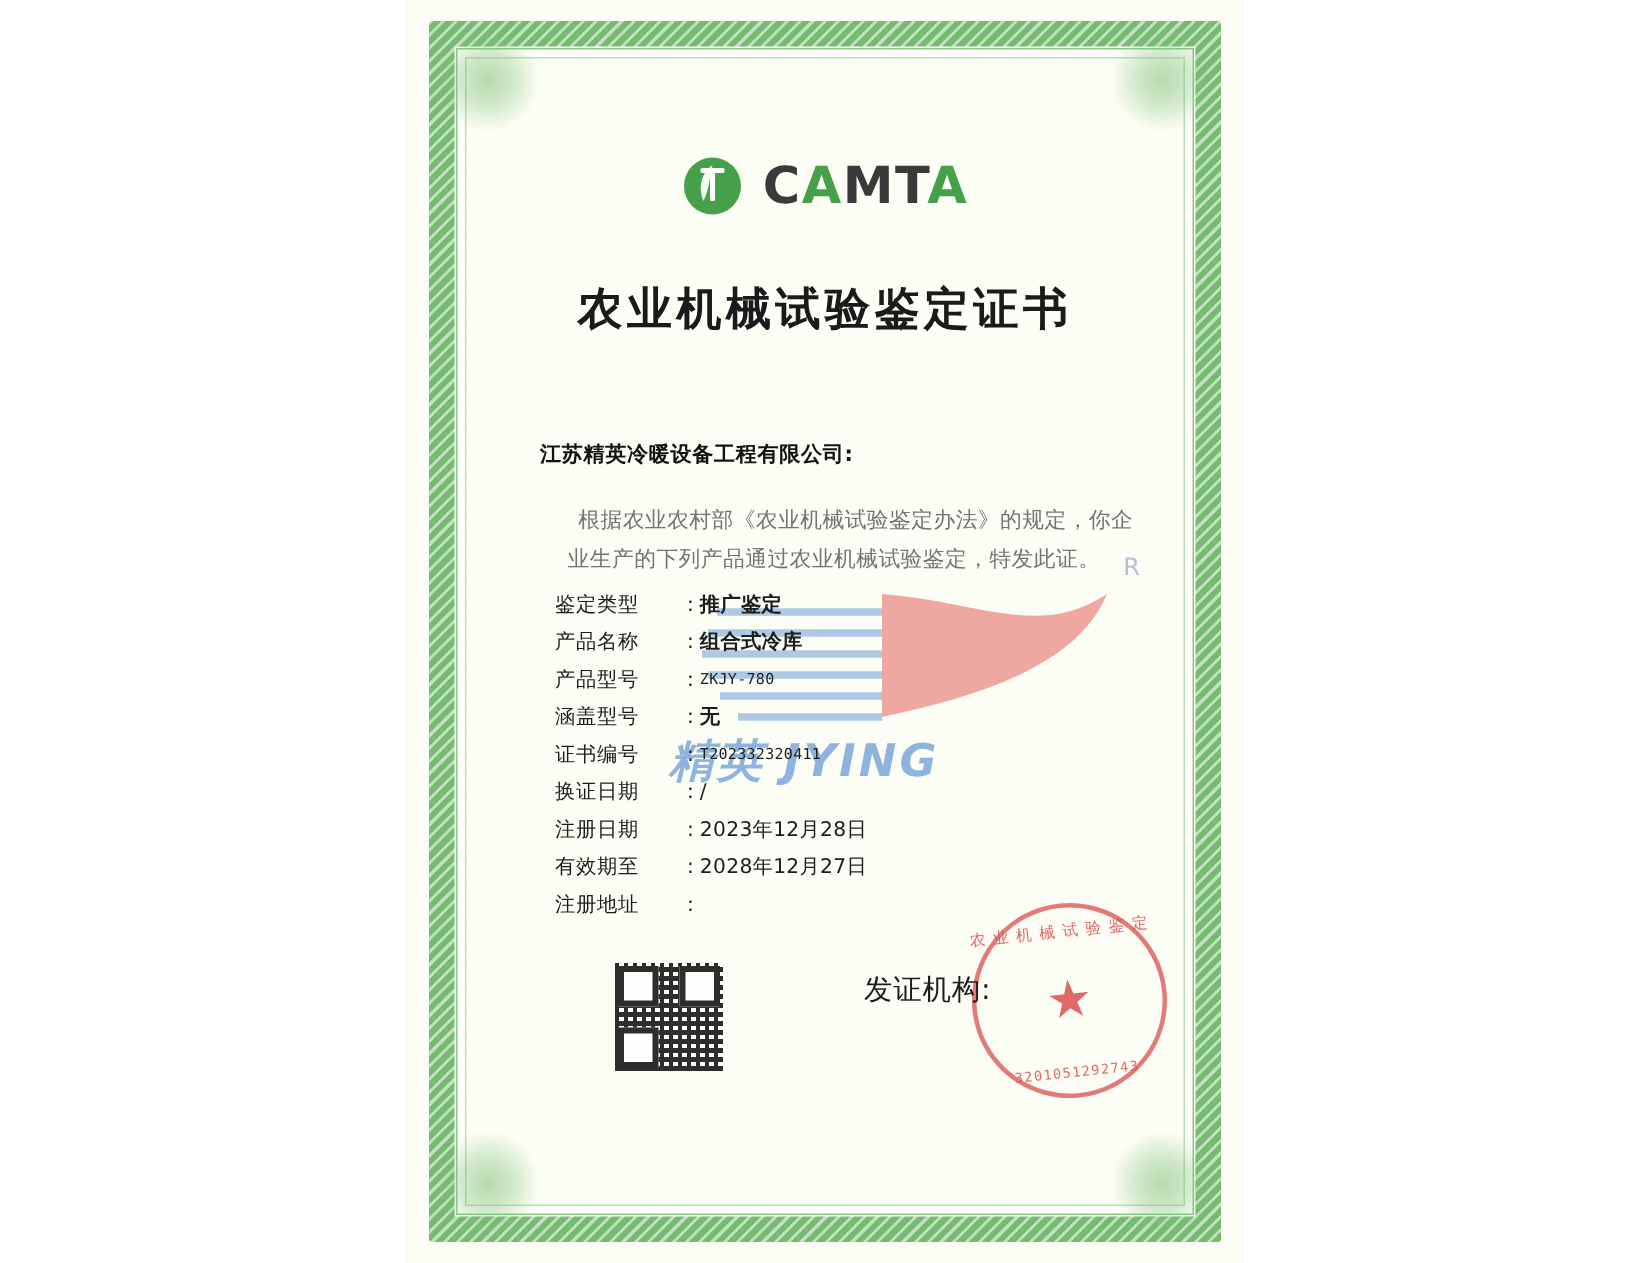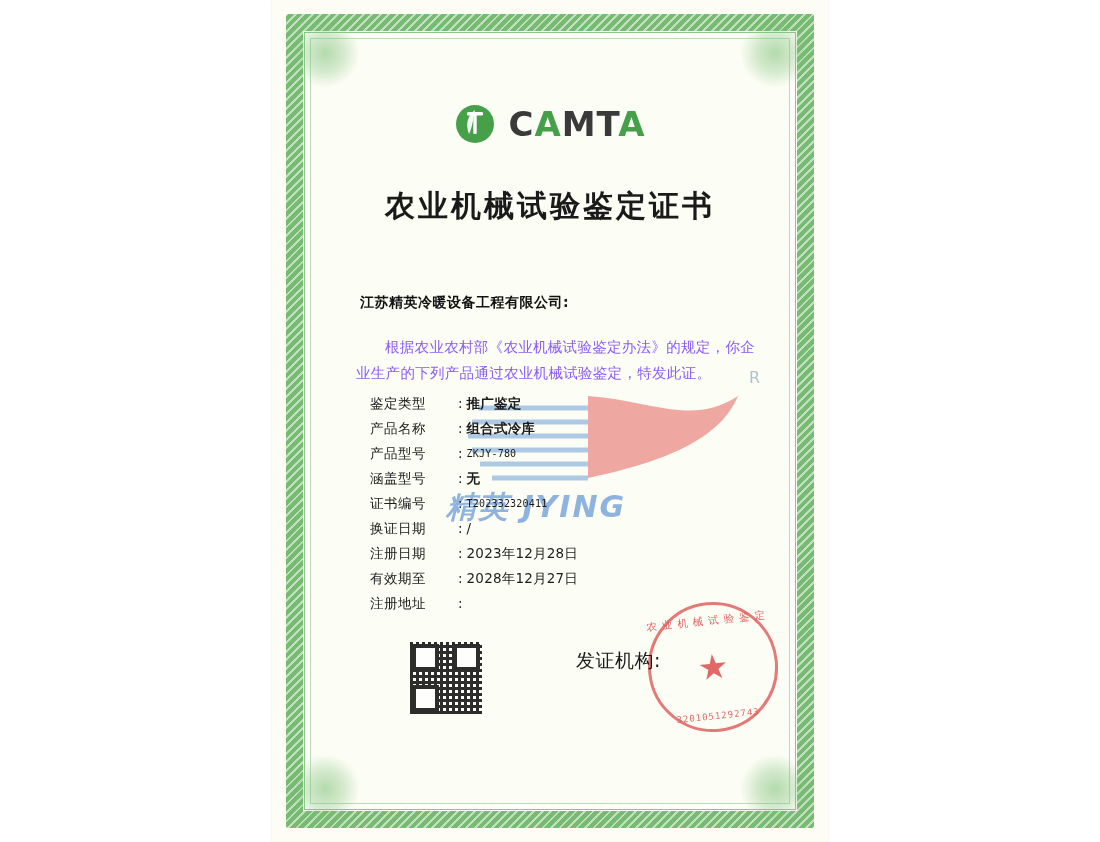--- a/index.html
+++ b/index.html
@@ -158,23 +158,24 @@
     letter-spacing: 0.5px;
   }
   .paragraph {
     position: absolute;
     left: 38px;
     right: 26px;
     top: 288px;
     font-family: "DejaVu Sans", sans-serif;
     font-size: 14.5px;
     line-height: 26px;
-    color: #8b5cf6;
+    color: #737373;
     text-indent: 29px;
     letter-spacing: 0.3px;
+    text-align: center;
   }
   .fields {
     position: absolute;
     left: 52px;
     right: 30px;
     top: 345px;
   }
   .field-row {
     display: flex;
     align-items: flex-start;

